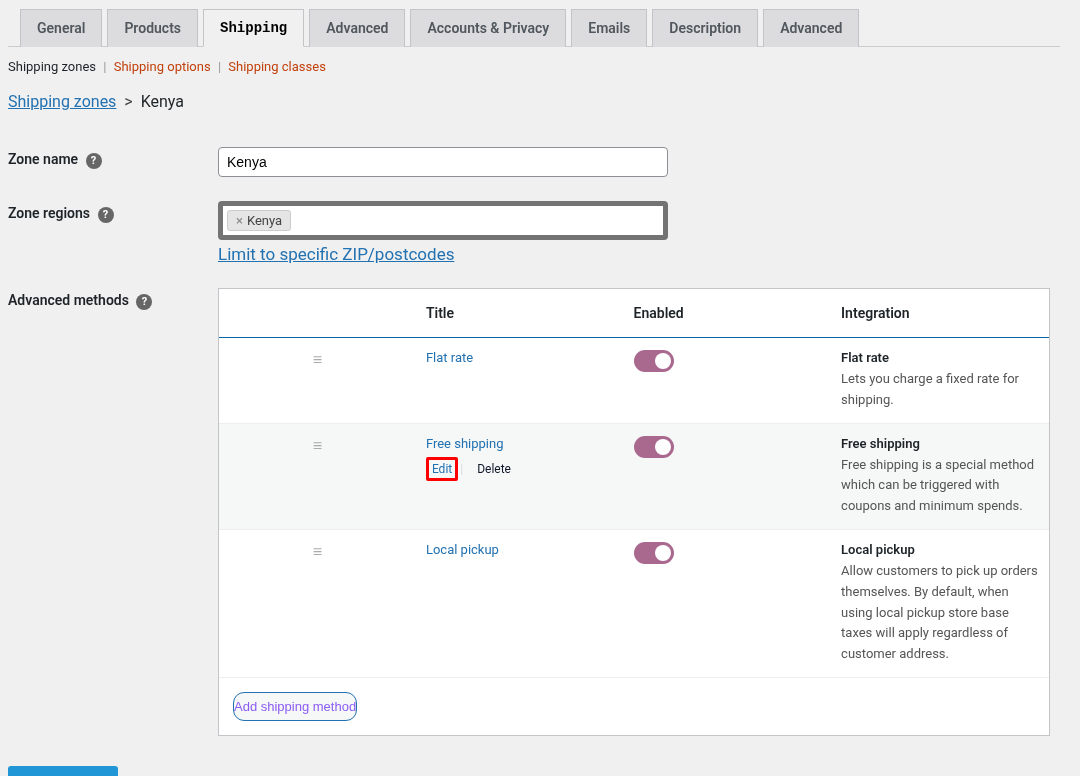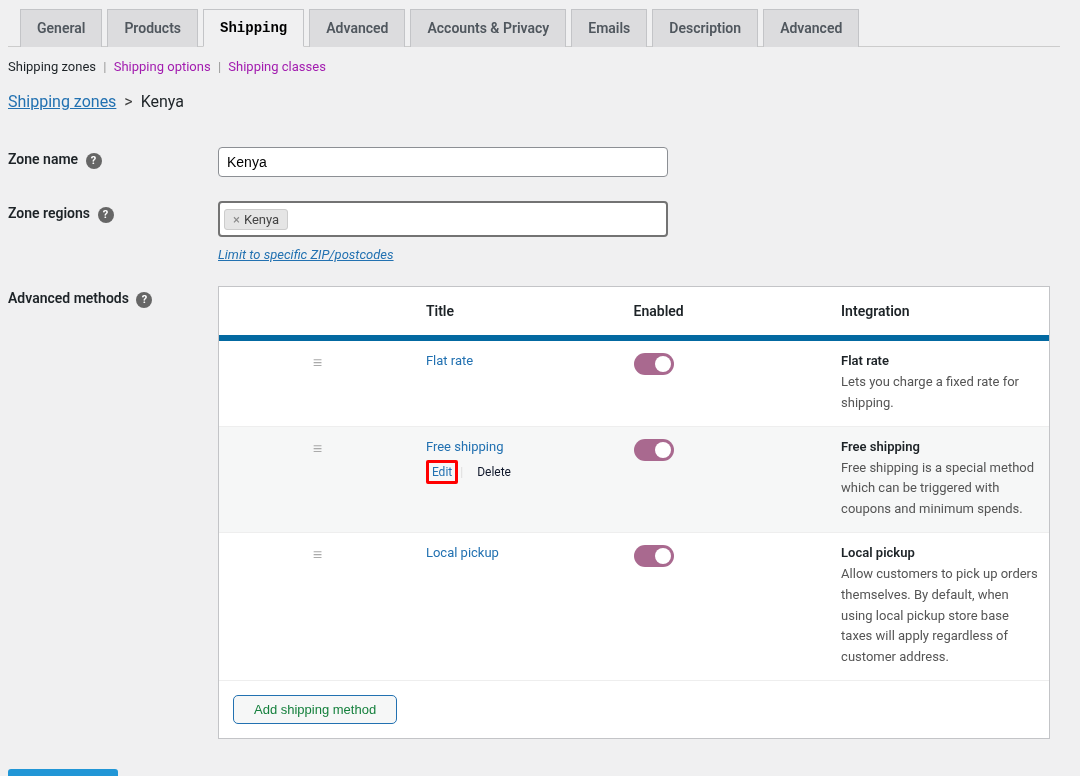--- a/index.html
+++ b/index.html
@@ -6,67 +6,67 @@
 body { font-family: -apple-system, BlinkMacSystemFont, "Segoe UI", Roboto, Arial, sans-serif; font-size: 13px; color: #444; background: #f0f0f1; padding: 0; }
 .wrap { padding: 8px 20px 20px 8px; }
 
 
 .nav-tabs { display: flex; border-bottom: 1px solid #ccc; margin-bottom: 12px; padding-left: 12px; }
 .nav-tab { padding: 10px 16px; background: #dcdcde; border: 1px solid #c3c4c7; border-bottom: none; margin-right: 5px; color: #50575e; font-size: 14px; font-weight: 600; cursor: pointer; position: relative; top: 1px; }
 .nav-tab.active { background: #f0f0f1; border-bottom: 1px solid #f0f0f1; color: #000; font-family: Liberation Mono, monospace; }
 
 
 .subnav { margin-bottom: 18px; color: #999; }
-.subnav a { color: #a21caf; text-decoration: none; }
+.subnav a { color: #c2410c; text-decoration: none; }
 .subnav .active { color: #1d2327; font-weight: 400; }
 .subnav .sep { color: #999; margin: 0 4px; }
 
 
 .breadcrumb { font-size: 16px; margin-bottom: 24px; }
 .breadcrumb a { color: #2271b1; text-decoration: underline; }
 .breadcrumb .sep { color: #444; margin: 0 4px; }
 .breadcrumb .current { color: #1d2327; }
 
 
 .form-table { width: 100%; border-collapse: collapse; }
 .form-table tr > th { width: 210px; text-align: left; font-weight: 600; font-size: 14px; vertical-align: top; padding: 16px 10px 16px 0; color: #1d2327; margin-left: 41px; }
 .form-table tr > td { padding: 12px 10px 12px 0; vertical-align: top; }
 .help-tip { display: inline-block; width: 16px; height: 16px; border-radius: 50%; background: #666; color: #fff; font-size: 11px; text-align: center; line-height: 16px; font-weight: bold; margin-left: 4px; cursor: help; }
 
 .text-input { width: 450px; padding: 6px 8px; font-size: 14px; border: 1px solid #8c8f94; border-radius: 4px; background: #fff; }
-.tag-input { width: 450px; min-height: 36px; padding: 4px; border: 2px solid #737373; border-radius: 4px; background: #fff; display: flex; align-items: center; }
+.tag-input { width: 450px; min-height: 36px; padding: 4px; border: 5px solid #737373; border-radius: 4px; background: #fff; display: flex; align-items: center; }
 .tag { display: inline-block; background: #e5e5e5; border: 1px solid #ccc; border-radius: 3px; padding: 2px 8px; font-size: 13px; color: #444; }
 .tag .x { margin-right: 4px; color: #888; cursor: pointer; }
-.under-link { color: #2271b1; text-decoration: underline; font-size: 13px; margin-top: 10px; display: inline-block; font-style: italic; }
+.under-link { color: #2271b1; text-decoration: underline; font-size: 17px; margin-top: 4px; display: inline-block; }
 
 
 .methods-container { border: 1px solid #c3c4c7; background: #fff; }
 .methods-table { width: 100%; border-collapse: collapse; }
-.methods-table th { text-align: left; padding: 12px 16px; font-weight: 600; font-size: 14px; color: #1d2327; border-bottom: 6px solid #0369a1; }
+.methods-table th { text-align: left; padding: 12px 16px; font-weight: 600; font-size: 14px; color: #1d2327; border-bottom: 1px solid #0369a1; }
 .methods-table td { padding: 16px; font-size: 13px; vertical-align: top; border-bottom: 1px solid #eee; }
 .methods-table tr.hovered { background: #f6f7f7; }
 .col-drag { width: 40px; text-align: center; }
 .col-title { width: 190px; }
 .col-enabled { width: 80px; }
 .drag-handle { color: #aaa; cursor: grab; font-size: 16px; }
 .method-link { color: #2271b1; text-decoration: none; }
 .row-actions { margin-top: 6px; font-size: 12px; }
 .row-actions a { text-decoration: none; }
 .row-actions .edit { color: #2271b1; }
 .row-actions .delete { color: #0f172a; margin-left: 12px; }
 .edit-highlight { border: 3px solid #ff0000; border-radius: 2px; padding: 2px 3px; display: inline-block; }
 .row-actions .sep { color: #ddd; margin: 0 2px; }
 
 .toggle { position: relative; display: inline-block; width: 40px; height: 22px; border-radius: 11px; background: #a9698f; cursor: pointer; }
 .toggle .knob { position: absolute; right: 3px; top: 3px; width: 16px; height: 16px; border-radius: 50%; background: #fff; }
 
 .desc-title { font-weight: 600; color: #1d2327; margin-bottom: 4px; }
 .desc-text { color: #555; line-height: 1.6; }
 
-.add-method { margin: 14px; padding: 6px 20px; background: #f6f7f7; border: 1px solid #2271b1; color: #15803d; border-radius: 5px; cursor: pointer; font-size: 13px; }
+.add-method { margin: 14px; padding: 6px 0; background: #f6f7f7; border: 1px solid #2271b1; color: #8b5cf6; border-radius: 11px; cursor: pointer; font-size: 13px; }
 
 .save-btn { margin-top: 18px; padding: 8px 14px; background: #2196d6; color: #fff; border: none; border-radius: 3px; font-size: 13px; cursor: pointer; }
 </style>
 </head>
 <body>
 
 <div class="wrap">
 
   <div class="nav-tabs">
     <div class="nav-tab">General</div>

